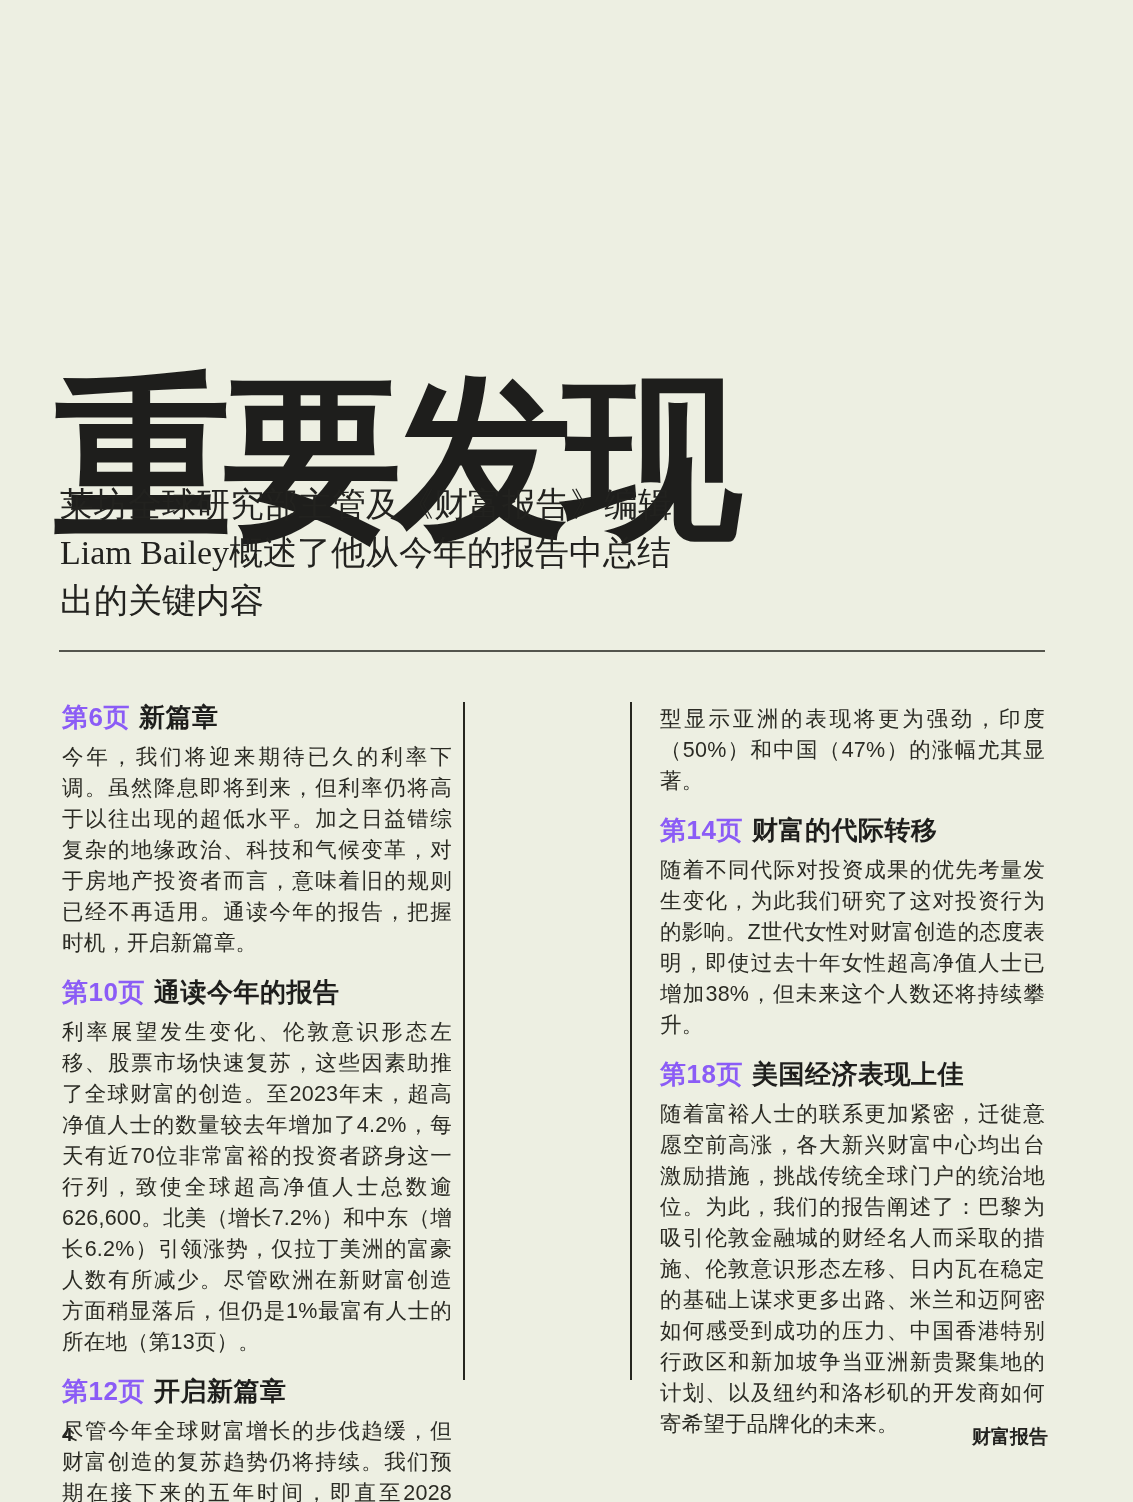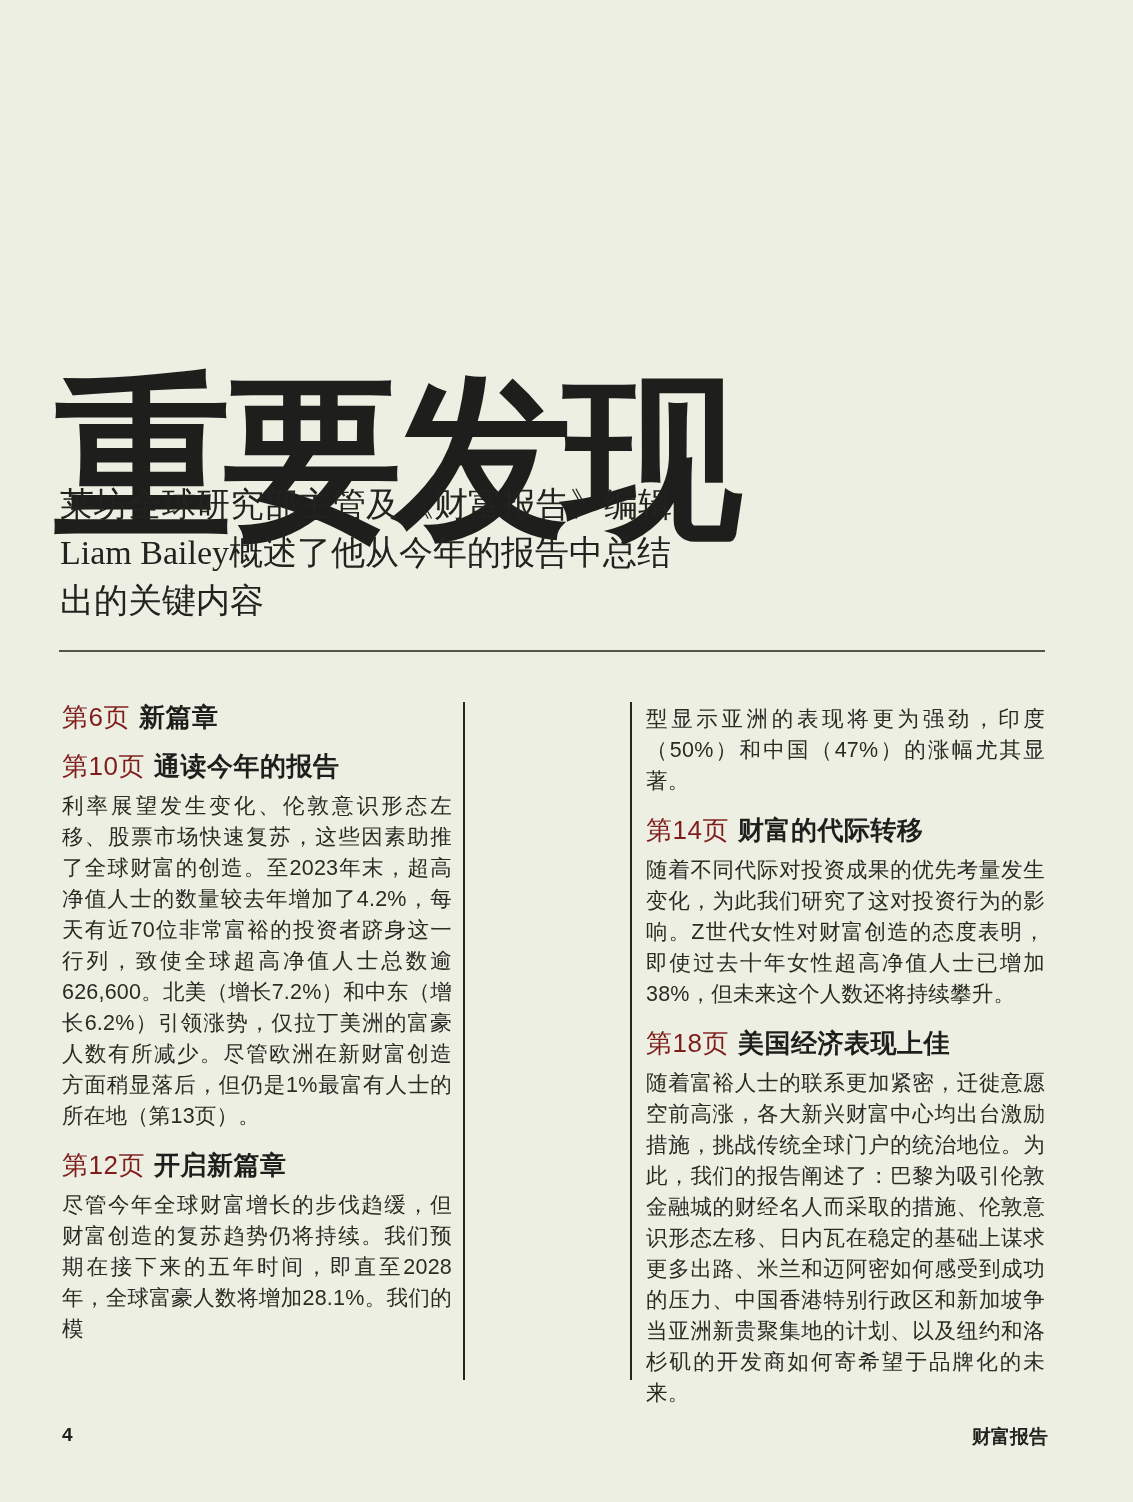--- a/index.html
+++ b/index.html
@@ -64,35 +64,35 @@
     padding-right: 11px;
   }
   .col-spacer {
     width: 165px;
     flex: 0 0 auto;
   }
   .col-right {
     width: 415px;
     box-sizing: border-box;
     border-left: 2px solid #26261f;
-    padding-left: 14px;
+    padding-left: 28px;
   }
   .section { margin-top: 18px; }
   .section.first { margin-top: 0; }
   .section-header {
     font-size: 26px;
     line-height: 31px;
     font-weight: 800;
     letter-spacing: 0.5px;
     color: #1e1e1c;
   }
   .page-label {
-    color: #7f1d1d;
+    color: #8b5cf6;
     margin-right: 9px;
-    font-weight: 400;
+    font-weight: 700;
   }
   .section-body, .continuation-body {
     margin: 9px 0 0 0;
     font-size: 21.5px;
     line-height: 31px;
     font-weight: 500;
     color: #2b2b24;
     text-align: justify;
     letter-spacing: 0.2px;
   }
@@ -125,20 +125,21 @@
   <div class="header-rule"></div>
 
   <div class="columns">
 
     <div class="col-left">
 
       <div class="section first">
         <div class="section-header">
           <span class="page-label">第6页</span><span>新篇章</span>
         </div>
+        <p class="section-body">今年，我们将迎来期待已久的利率下调。虽然降息即将到来，但利率仍将高于以往出现的超低水平。加之日益错综复杂的地缘政治、科技和气候变革，对于房地产投资者而言，意味着旧的规则已经不再适用。通读今年的报告，把握时机，开启新篇章。</p>
       </div>
 
       <div class="section">
         <div class="section-header">
           <span class="page-label">第10页</span><span>通读今年的报告</span>
         </div>
         <p class="section-body">利率展望发生变化、伦敦意识形态左移、股票市场快速复苏，这些因素助推了全球财富的创造。至2023年末，超高净值人士的数量较去年增加了4.2%，每天有近70位非常富裕的投资者跻身这一行列，致使全球超高净值人士总数逾626,600。北美（增长7.2%）和中东（增长6.2%）引领涨势，仅拉丁美洲的富豪人数有所减少。尽管欧洲在新财富创造方面稍显落后，但仍是1%最富有人士的所在地（第13页）。</p>
       </div>
 
       <div class="section">

